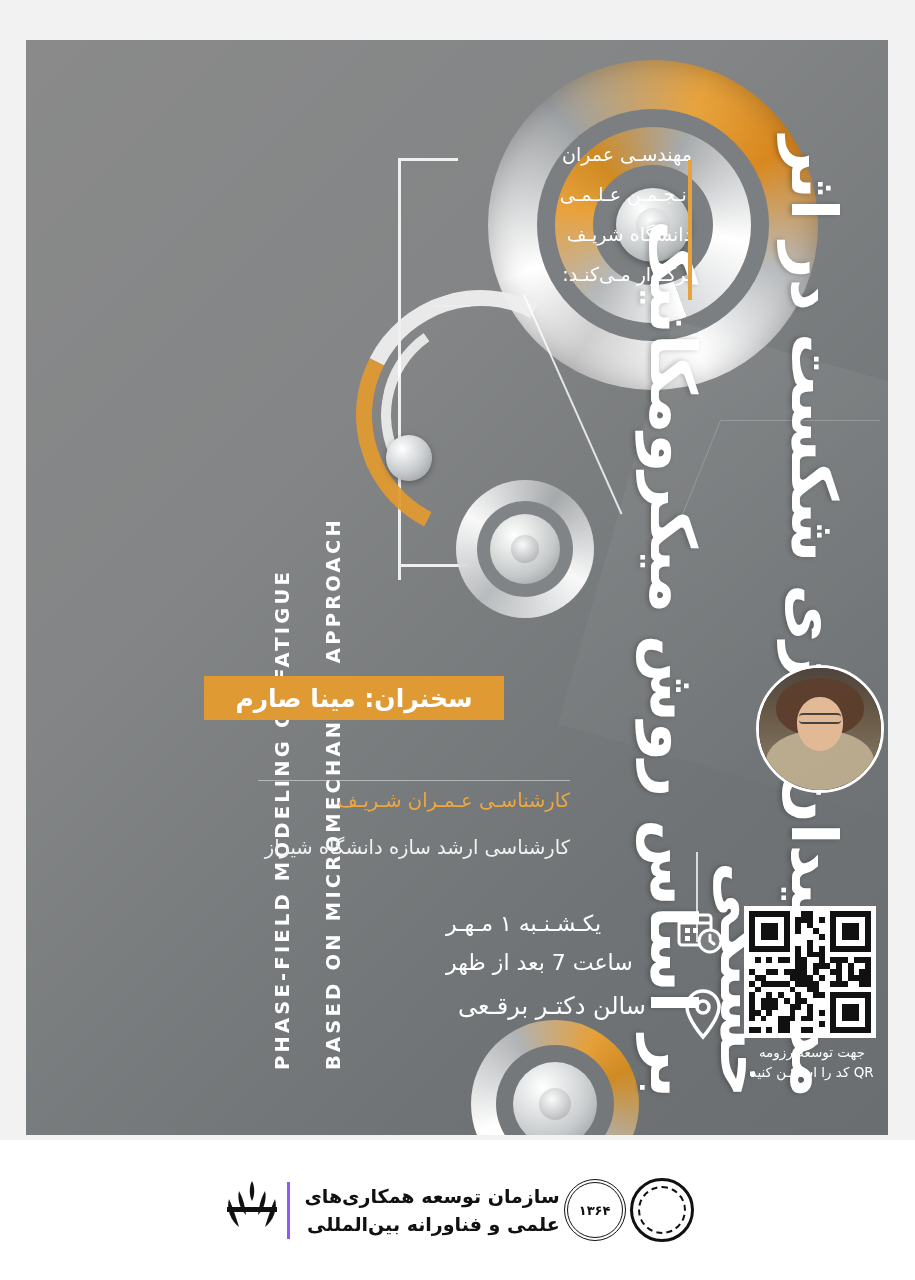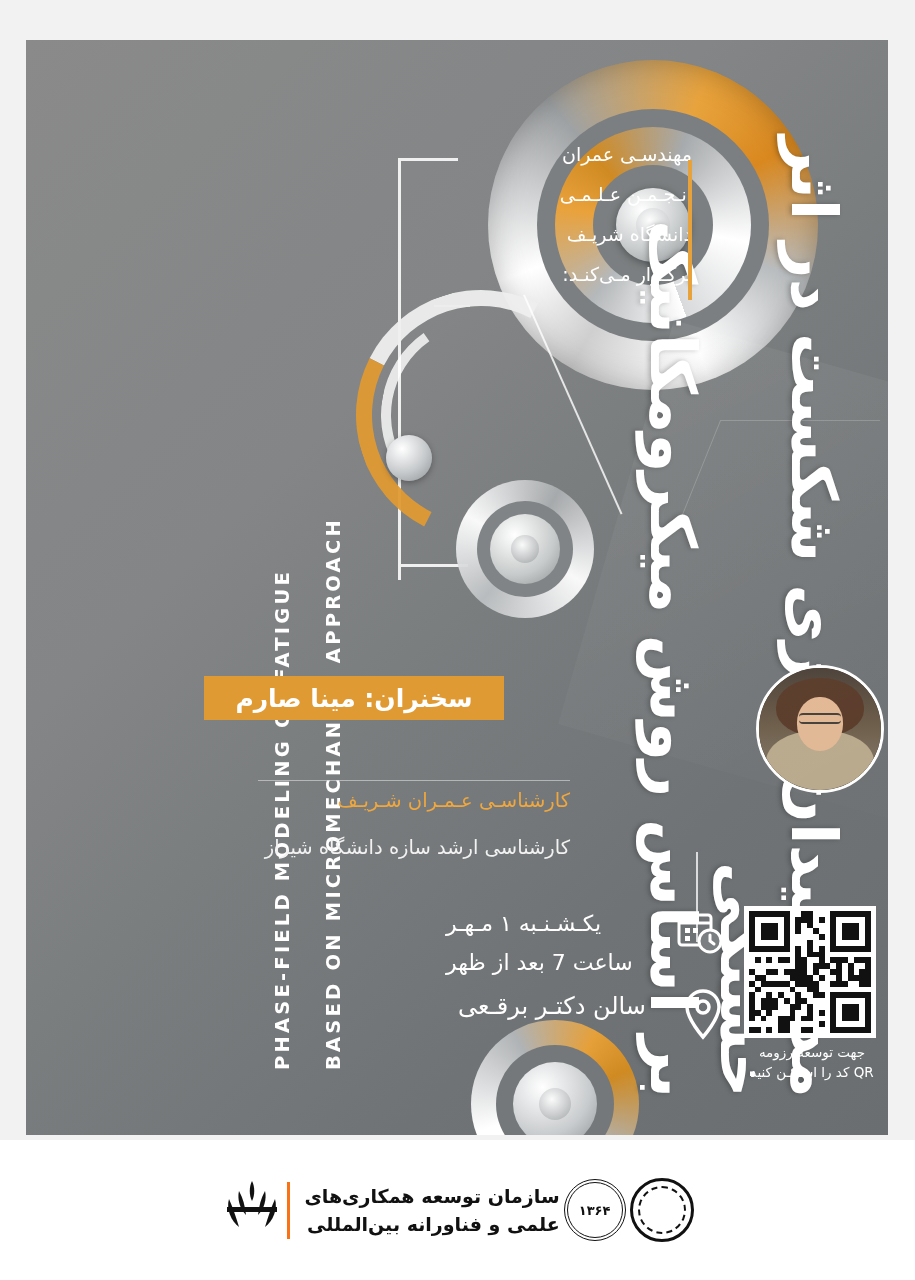--- a/index.html
+++ b/index.html
@@ -405,21 +405,21 @@
     display:flex; align-items:center; justify-content:center;
     font-size: 13px; font-weight:700; color:#111;
   }
   .footer-text {
     direction: rtl;
     text-align: right;
     color: #111;
     font-size: 19px;
     font-weight: 700;
     line-height: 1.5;
-    border-left: 3px solid #f97316;
+    border-left: 3px solid #8b5cf6;
     padding-left: 14px;
   }
   .emblem {
     width: 62px; height: 66px;
     position: relative;
   }
   .emblem svg { width: 100%; height: 100%; }
 </style>
 </head>
 <body>

